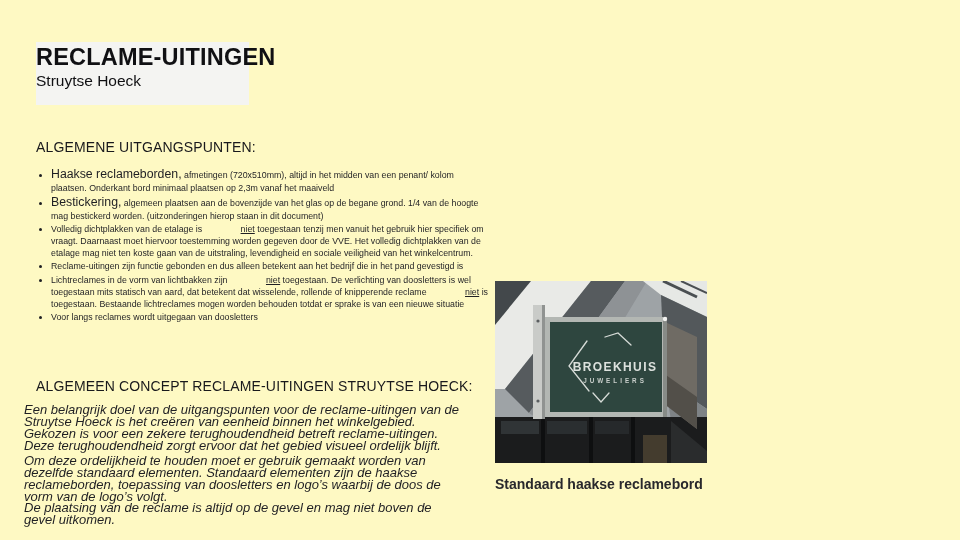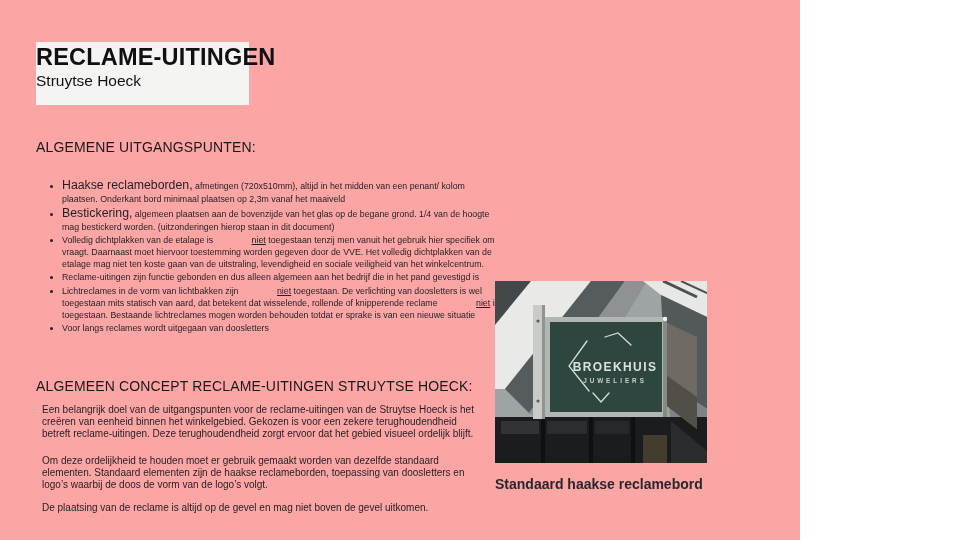--- a/index.html
+++ b/index.html
@@ -1,29 +1,29 @@
 <!DOCTYPE html>
 <html><head>
 <meta charset="utf-8">
 <style>
   html,body{margin:0;padding:0;background:#fff;}
-  .page{position:relative;width:800px;height:540px;background:#fca5a5;overflow:hidden;
+  .page{position:relative;width:960px;height:540px;background:#fef9c3;overflow:hidden;
         font-family:"Liberation Sans",sans-serif;color:#1f1f23;}
   .title-bg{position:absolute;left:36px;top:42px;width:213px;height:63px;background:#f4f4f2;}
   .title-block{position:absolute;left:36px;top:44px;}
   .doc-title{font-size:23.5px;font-weight:700;color:#101013;letter-spacing:0.2px;line-height:26px;}
   .doc-subtitle{font-size:15.5px;font-weight:400;color:#101013;line-height:18px;margin-top:2px;}
   .doc-date{font-size:9.5px;font-weight:700;color:#101013;line-height:12px;margin-top:1px;}
   .sec-heading{position:absolute;left:36px;font-size:14px;letter-spacing:0.15px;color:#19191c;}
-  .bullets{position:absolute;left:36px;top:166px;width:438px;margin:12px;padding:0 0 0 14px;}
+  .bullets{position:absolute;left:36px;top:166px;width:438px;margin:1px;padding:0 0 0 14px;}
   .bullets li{font-size:8.8px;line-height:12.1px;margin:0 0 1px 0;color:#1f1f23;}
   .bullets li::marker{font-size:8.8px;color:#1f1f23;}
   .lead{font-size:12.3px;line-height:15px;}
   .u{text-decoration:underline;padding-left:36px;}
-  .para{position:absolute;left:42px;width:438px;font-size:10px;line-height:12.1px;color:#1f1f23;}
+  .para{position:absolute;left:24px;width:438px;font-size:13px;line-height:12.1px;color:#1f1f23;font-style:italic;}
   .figure{position:absolute;left:495px;top:281px;width:212px;font-weight:bold;}
   .figure svg{display:block;}
   .fig-caption{margin-top:16px;font-size:14px;color:#28282c;line-height:11px;}
 </style>
 </head>
 <body>
 
 <div class="page">
 
   <div class="title-bg"></div>
@@ -32,21 +32,21 @@
     <div class="doc-title">RECLAME-UITINGEN</div>
     <div class="doc-subtitle">Struytse Hoeck</div>
   </div>
 
   <div class="sec-heading" style="top:139px;">ALGEMENE UITGANGSPUNTEN:</div>
 
   <ul class="bullets">
     <li><span class="lead">Haakse reclameborden,</span><span> afmetingen (720x510mm), altijd in het midden van een penant/ kolom plaatsen. Onderkant bord minimaal plaatsen op 2,3m vanaf het maaiveld</span></li>
     <li><span class="lead">Bestickering,</span><span> algemeen plaatsen aan de bovenzijde van het glas op de begane grond. 1/4 van de hoogte mag bestickerd worden. (uitzonderingen hierop staan in dit document)</span></li>
     <li><span>Volledig dichtplakken van de etalage is </span><span class="u">niet</span><span> toegestaan tenzij men vanuit het gebruik hier specifiek om vraagt. Daarnaast moet hiervoor toestemming worden gegeven door de VVE. Het volledig dichtplakken van de etalage mag niet ten koste gaan van de uitstraling, levendigheid en sociale veiligheid van het winkelcentrum.</span></li>
-    <li><span>Reclame-uitingen zijn functie gebonden en dus alleen algemeen aan het bedrijf die in het pand gevestigd is</span></li>
+    <li><span>Reclame-uitingen zijn functie gebonden en dus alleen betekent aan het bedrijf die in het pand gevestigd is</span></li>
     <li><span>Lichtreclames in de vorm van lichtbakken zijn </span><span class="u">niet</span><span> toegestaan. De verlichting van doosletters is wel toegestaan mits statisch van aard, dat betekent dat wisselende, rollende of knipperende reclame </span><span class="u">niet</span><span> is toegestaan. Bestaande lichtreclames mogen worden behouden totdat er sprake is van een nieuwe situatie</span></li>
     <li><span>Voor langs reclames wordt uitgegaan van doosletters</span></li>
   </ul>
 
   <div class="sec-heading" style="top:378px;">ALGEMEEN CONCEPT RECLAME-UITINGEN STRUYTSE HOECK:</div>
 
   <div class="para" style="top:404px;">Een belangrijk doel van de uitgangspunten voor de reclame-uitingen van de Struytse Hoeck is het creëren van eenheid binnen het winkelgebied. Gekozen is voor een zekere terughoudendheid betreft reclame-uitingen. Deze terughoudendheid zorgt ervoor dat het gebied visueel ordelijk blijft.</div>
   <div class="para" style="top:455px;">Om deze ordelijkheid te houden moet er gebruik gemaakt worden van dezelfde standaard elementen. Standaard elementen zijn de haakse reclameborden, toepassing van doosletters en logo’s waarbij de doos de vorm van de logo’s volgt.</div>
   <div class="para" style="top:502px;">De plaatsing van de reclame is altijd op de gevel en mag niet boven de gevel uitkomen.</div>
 

